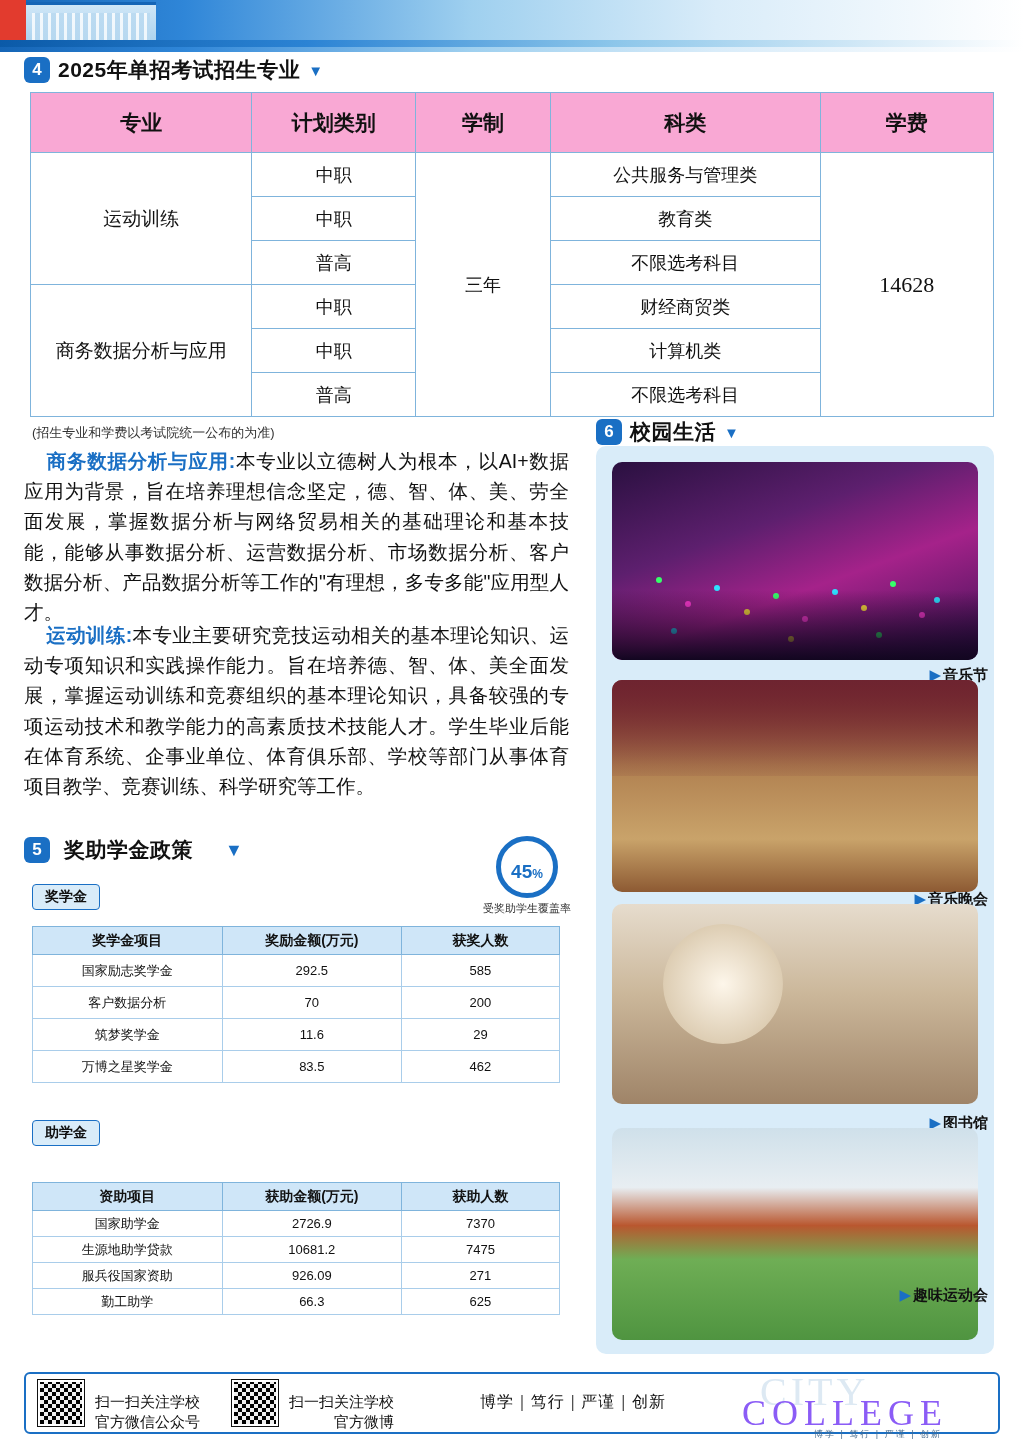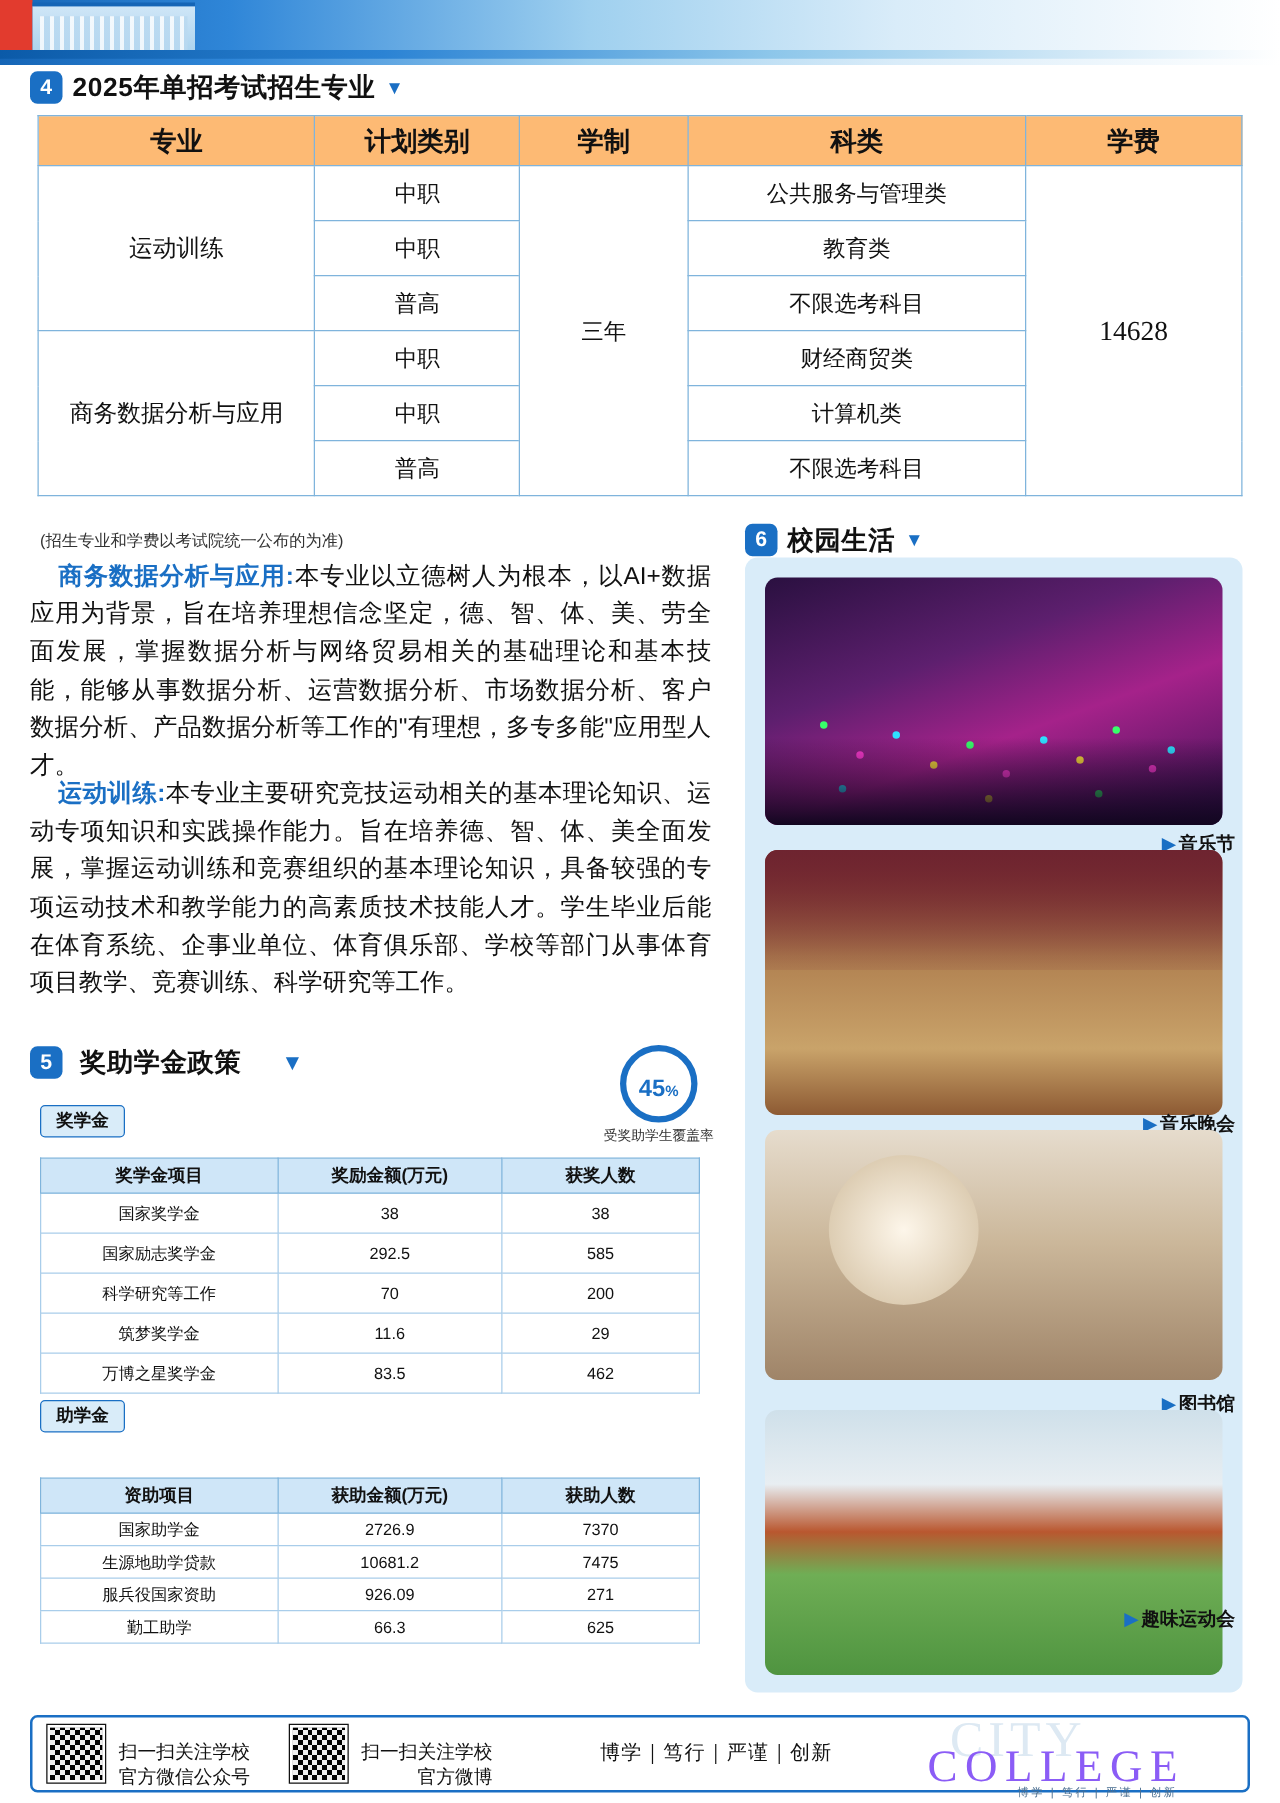--- a/index.html
+++ b/index.html
@@ -31,21 +31,21 @@
 
   #sec4-head { position:absolute; left:24px; top:56px; }
   #sec5-head { position:absolute; left:24px; top:836px; }
   #sec6-head { position:absolute; left:596px; top:418px; }
   #sec5-head .sec-title{ margin-left:6px; }
   #sec5-head .sec-caret{ margin-left:24px; font-size:18px; }
 
   
   .major-table { position:absolute; left:30px; top:92px; width:964px;
                  border-collapse:collapse; font-family:"Liberation Serif","DejaVu Serif",serif; }
-  .major-table th { background:#fdba74; border:1px solid #7fb4dc; height:40px;
+  .major-table th { background:#f9a8d4; border:1px solid #7fb4dc; height:60px;
                     font-size:21px; font-weight:bold; color:#111; }
   .major-table td { border:1px solid #7fb4dc; height:44px; text-align:center;
                     font-size:18px; color:#111; background:#fff; }
   .major-table td.major-name { font-size:19px; }
   .major-table td.fee { font-size:22px; }
 
   .table-note { position:absolute; left:32px; top:424px; font-size:13px; color:#333; }
 
   
   .para { position:absolute; width:545px; font-size:19.5px; line-height:1.55; color:#111;
@@ -217,31 +217,26 @@
 <table class="money-table" id="sch-table">
   <thead>
     <tr>
       <th style="width:36%">奖学金项目</th>
       <th style="width:34%">奖励金额(万元)</th>
       <th style="width:30%">获奖人数</th>
     </tr>
   </thead>
   <tbody>
     <tr>
-      <td>国家奖学金</td>
-      <td>38</td>
-      <td>38</td>
-    </tr>
-    <tr>
       <td>国家励志奖学金</td>
       <td>292.5</td>
       <td>585</td>
     </tr>
     <tr>
-      <td>科学研究等工作</td>
+      <td>客户数据分析</td>
       <td>70</td>
       <td>200</td>
     </tr>
     <tr>
       <td>筑梦奖学金</td>
       <td>11.6</td>
       <td>29</td>
     </tr>
     <tr>
       <td>万博之星奖学金</td>

